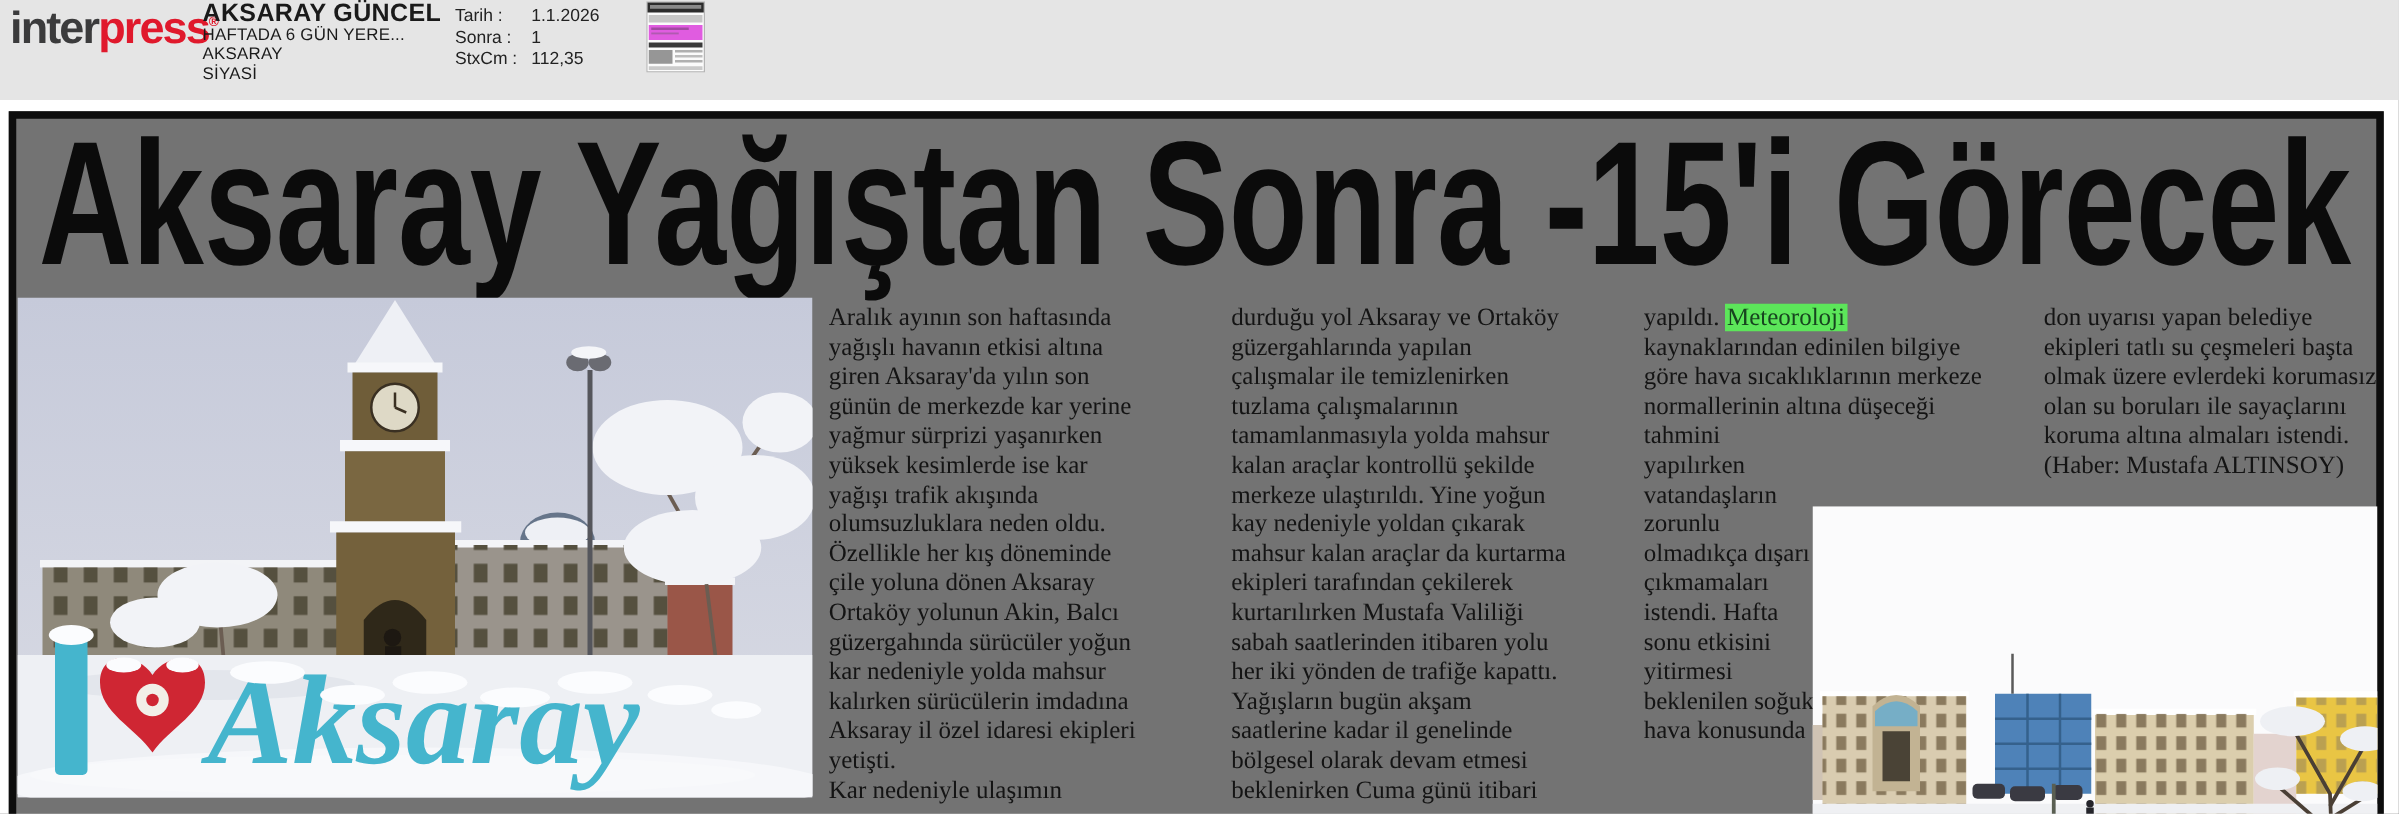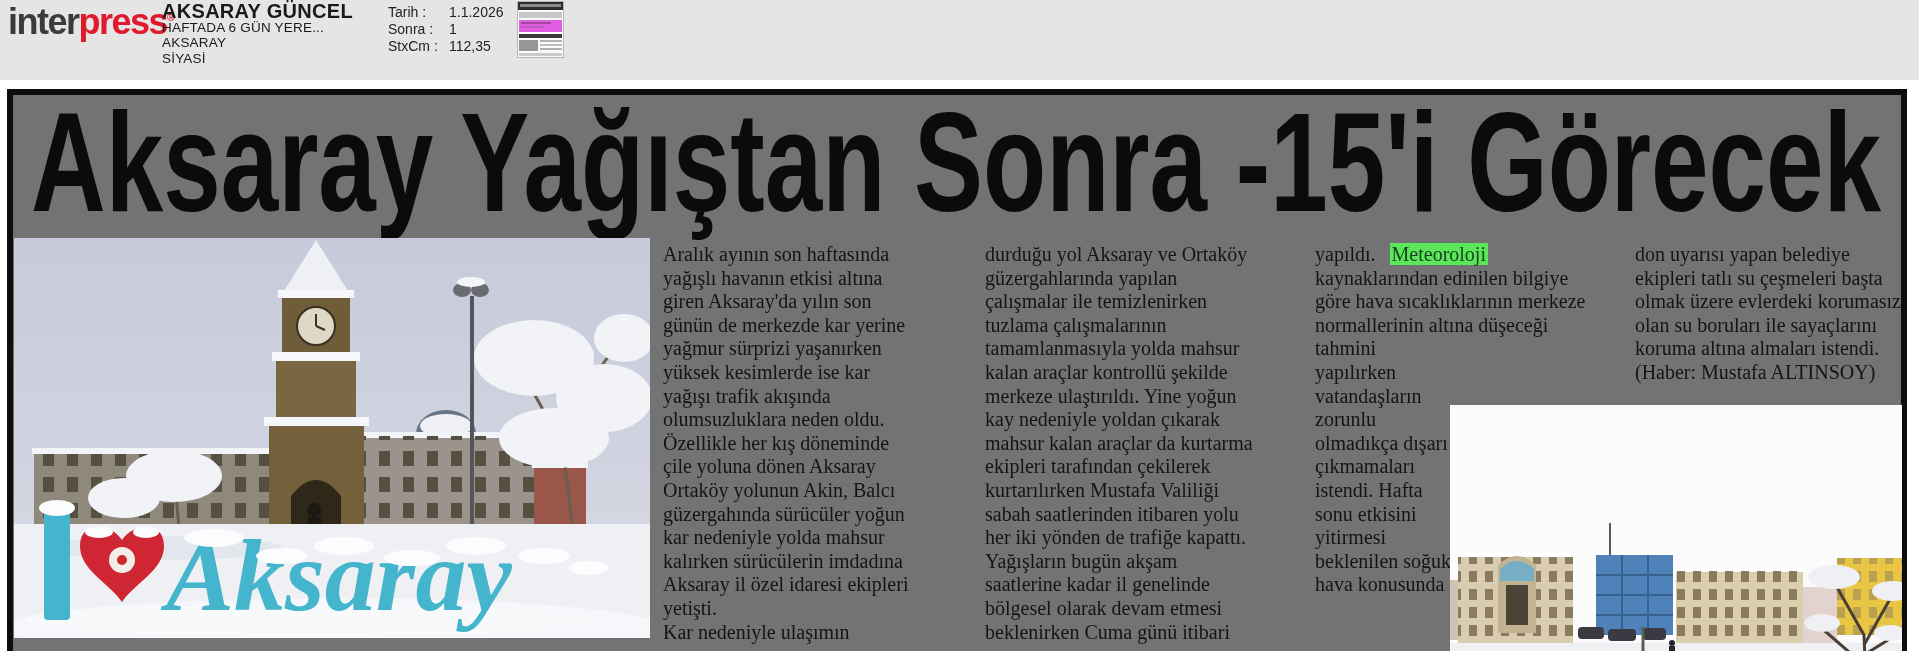--- a/index.html
+++ b/index.html
@@ -5,39 +5,39 @@
   html,body{margin:0;padding:0}
   body{width:1919px;height:651px;background:#ffffff;position:relative;overflow:hidden;
        font-family:"Liberation Sans",sans-serif}
   
   .hdr{position:absolute;left:0;top:0;width:1919px;height:80px;background:#e5e5e5}
   .logo{position:absolute;left:8px;top:1px;font-size:36px;font-weight:bold;letter-spacing:-1.5px;color:var(--logo_dark)}
   .logo .press{color:var(--accent_red)}
   .logo .mark{font-size:11px;vertical-align:super;color:var(--accent_red);letter-spacing:0}
   .pub{position:absolute;left:162px;top:4px;font-size:13.5px;line-height:15.5px;color:#1a1a1a;letter-spacing:.2px}
   .pub .name{font-weight:bold;font-size:20px;letter-spacing:.3px}
-  .meta{position:absolute;left:388px;top:4px;font-size:14px;line-height:17px;color:#222}
+  .meta{position:absolute;left:364px;top:4px;font-size:14px;line-height:17px;color:#222}
   .meta .row{display:flex}
   .meta .lab{width:55px}
   .meta .val{margin-left:6px}
   .thumb{position:absolute;left:517px;top:1px;width:47px;height:57px;cursor:pointer}
   
   .frame{position:absolute;left:7px;top:89px;width:1900px;height:586px;border:6px solid var(--frame_black);
          box-sizing:border-box;background:#737373}
   .inner{position:relative;width:100%;height:100%}
   .headline{position:absolute;left:2px;top:2px}
   .headline-text{font-family:"Liberation Sans",sans-serif;font-weight:bold;fill:#0b0b0b}
   .photoL{position:absolute;left:1px;top:143px}
   .photoR{position:absolute;left:1437px;top:310px}
   
   .col{position:absolute;top:148px;width:318px;font-family:"Liberation Serif",serif;
        font-size:20px;line-height:23.6px;color:var(--text_black);white-space:nowrap}
   .c1{left:650px}.c2{left:972px}.c3{left:1302px}.c4{left:1622px}
   .tl{height:23.6px}
-  .hl{background:var(--highlight_green);color:#17441f;margin-left:14px;padding:0 2px}
+  .hl{background:var(--highlight_green);color:#17441f;margin-left:4px;padding:0 2px}
 </style>
 </head>
 <body>
 
 <div class="hdr">
   <div class="logo"><span>inter</span><span class="press">press</span><span class="mark">®</span></div>
 
   <div class="pub">
     <div class="name">AKSARAY GÜNCEL</div>
     <div>HAFTADA 6 GÜN YERE...</div>

